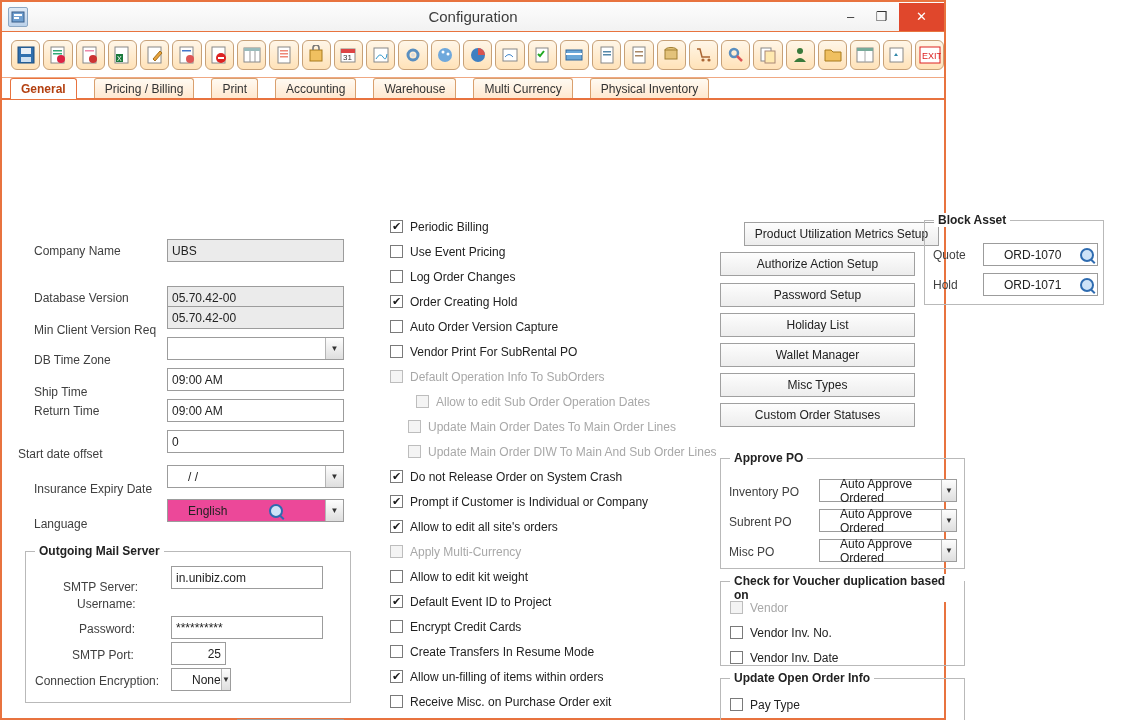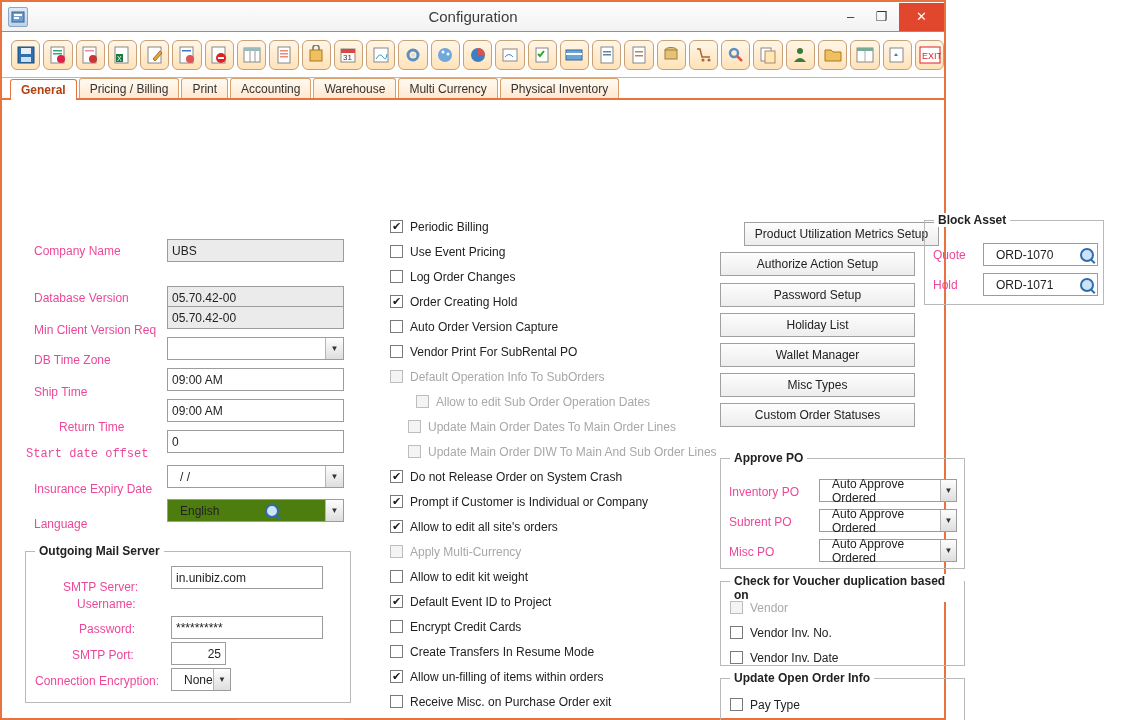--- a/index.html
+++ b/index.html
@@ -90,23 +90,23 @@
     overflow: hidden;
   }
   .tool svg { display: block; }
   
   .tabstrip {
     height: 22px;
     flex: 0 0 22px;
     background: #ffffff;
     border-bottom: 2px solid #e8733f;
     display: flex;
-    align-items: center;
+    align-items: flex-end;
     padding-left: 8px;
-    gap: 2px;
+    gap: 17px;
   }
   .tab {
     height: 20px;
     padding: 0 10px;
     border: 1px solid #d9a06e;
     border-bottom: none;
     border-radius: 3px 3px 0 0;
     background: linear-gradient(#fffaf2, #ffe8cf);
     display: flex; align-items: center;
     font-size: 12px;
@@ -121,42 +121,42 @@
     top: 1px;
     height: 21px;
   }
   
   .body {
     flex: 1 1 auto;
     position: relative;
     background: #ffffff;
   }
   
-  .lbl { font-size: 12px; color: #ec4899; }
+  .lbl { font-size: 12px; color: #404040; }
   .field {
     border: 1px solid #9c9c9c;
     background: #ffffff;
     height: 23px;
     font-size: 12px;
     color: #222;
     padding: 0 4px;
     display: flex;
     align-items: center;
     font-family: "Liberation Sans", sans-serif;
   }
   .field.gray { background: #ebebeb; }
   .combo {
     border: 1px solid #9c9c9c;
     background: #ffffff;
     height: 23px;
     display: flex;
     align-items: center;
     font-size: 12px;
     color: #222;
-    padding-left: 12px;
+    padding-left: 20px;
     position: relative;
   }
   .combo .arrow {
     margin-left: auto;
     width: 18px; height: 21px;
     background: linear-gradient(#fdfdfd, #dedede);
     border-left: 1px solid #b5b5b5;
     display: flex; align-items: center; justify-content: center;
     font-size: 8px; color: #333;
   }
@@ -460,34 +460,34 @@
 
     <div class="abs lbl" style="left:32px; top:253px;">DB Time Zone</div>
     <div class="abs combo" style="left:165px; top:237px; width:177px;">
       <span></span>
       <span class="arrow">▼</span>
     </div>
 
     <div class="abs lbl" style="left:32px; top:285px;">Ship Time</div>
     <div class="abs field" style="left:165px; top:268px; width:177px;">09:00 AM</div>
 
-    <div class="abs lbl" style="left:32px; top:320px;margin-left:25px;">Return Time</div>
+    <div class="abs lbl" style="left:32px; top:304px;">Return Time</div>
     <div class="abs field" style="left:165px; top:299px; width:177px;">09:00 AM</div>
 
-    <div class="abs lbl" style="left:24px; top:347px;font-family:Liberation Mono, monospace;">Start date offset</div>
+    <div class="abs lbl" style="left:16px; top:347px;">Start date offset</div>
     <div class="abs field" style="left:165px; top:330px; width:177px;">0</div>
 
     <div class="abs lbl" style="left:32px; top:382px;">Insurance Expiry Date</div>
     <div class="abs combo" style="left:165px; top:365px; width:177px;">
       <span>/  /</span>
       <span class="arrow">▼</span>
     </div>
 
     <div class="abs lbl" style="left:32px; top:417px;">Language</div>
-    <div class="abs combo" style="left:165px; top:399px; width:177px; background:#4d7c0f;">
+    <div class="abs combo" style="left:165px; top:399px; width:177px; background:#ec4899;">
       <span>English</span>
       <span class="lens">
           <span class="mag"></span>
         </span>
       <span class="arrow">▼</span>
     </div>
 
     <div class="group" style="left:23px; top:451px; width:326px; height:152px;">
       <div class="legend">Outgoing Mail Server</div>
       <div class="abs lbl" style="left:37px; top:28px;">SMTP Server:</div>

